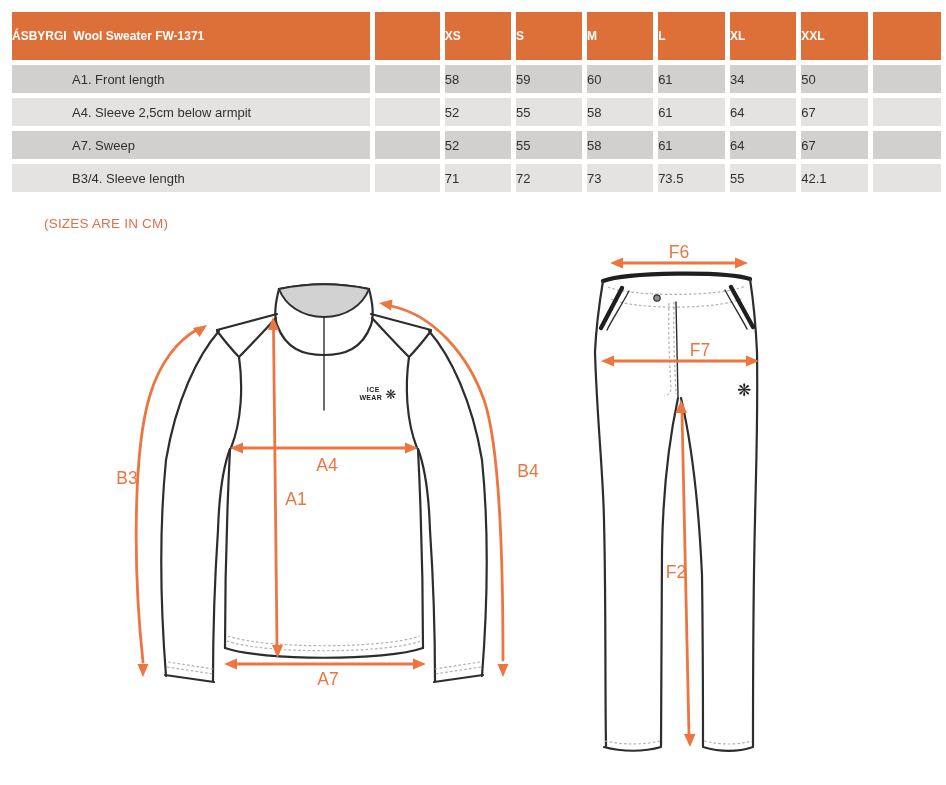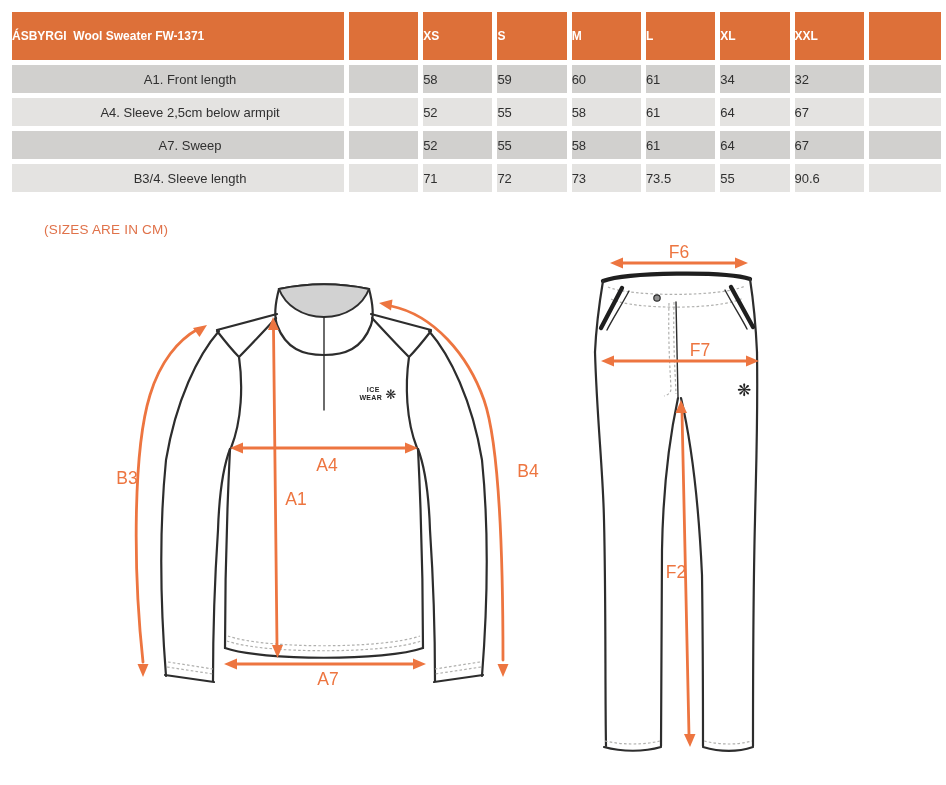--- a/index.html
+++ b/index.html
@@ -14,25 +14,25 @@
   table.size-table th,table.size-table td{padding:0;margin:0;}
   .c-title{width:310px;text-align:left;padding-left:40px;}
   .c-sp1{width:70px;}
   .c-size{width:70px;text-align:left;}
   .c-sp2{width:73px;}
   tr.hdr th{
     background:#dd7039;height:48px;color:#ffffff;
     font-size:12px;font-weight:bold;white-space:pre;
   }
   tr.r td{height:28px;font-size:13px;color:#303030;text-align:left;}
-  tr.r td.c-title{text-align:center;padding-left:24px;}
+  tr.r td.c-title{text-align:left;padding-left:60px;}
   tr.r-dark td{background:#d1d0ce;}
   tr.r-light td{background:#e4e3e1;}
   .unit-note{
-    position:absolute;left:44px;top:222px;
+    position:absolute;left:44px;top:216px;
     color:#e0724a;font-size:13.5px;letter-spacing:0.2px;
   }
   svg.diagram{position:absolute;left:0;top:0;}
   .outline{fill:none;stroke:#2d2d2d;stroke-width:2.2;stroke-linecap:round;stroke-linejoin:round;}
   .outline-thin{fill:none;stroke:#2d2d2d;stroke-width:1.4;stroke-linecap:round;}
   .outline-thick{fill:none;stroke:#1f1f1f;stroke-width:4.3;stroke-linecap:round;}
   .stitch{fill:none;stroke:#b0b0ae;stroke-width:1.2;stroke-dasharray:2.6 2.2;}
   .arrow{fill:none;stroke:#ed7540;stroke-width:2.8;stroke-linecap:round;}
   .ah{fill:#ed7540;stroke:none;}
   .mlabel{fill:#ed7540;font-size:17.5px;font-family:"Liberation Sans",sans-serif;}
@@ -56,21 +56,21 @@
     <th class="c-sp2"></th>
   </tr>
   <tr class="r r-dark">
     <td class="c-title">A1. Front length</td>
     <td class="c-sp1"></td>
     <td class="c-size">58</td>
     <td class="c-size">59</td>
     <td class="c-size">60</td>
     <td class="c-size">61</td>
     <td class="c-size">34</td>
-    <td class="c-size">32</td>
+    <td class="c-size">50</td>
     <td class="c-sp2"></td>
   </tr>
   <tr class="r r-light">
     <td class="c-title">A4. Sleeve 2,5cm below armpit</td>
     <td class="c-sp1"></td>
     <td class="c-size">52</td>
     <td class="c-size">55</td>
     <td class="c-size">58</td>
     <td class="c-size">61</td>
     <td class="c-size">64</td>
@@ -89,21 +89,21 @@
     <td class="c-sp2"></td>
   </tr>
   <tr class="r r-light">
     <td class="c-title">B3/4. Sleeve length</td>
     <td class="c-sp1"></td>
     <td class="c-size">71</td>
     <td class="c-size">72</td>
     <td class="c-size">73</td>
     <td class="c-size">73.5</td>
     <td class="c-size">55</td>
-    <td class="c-size">90.6</td>
+    <td class="c-size">42.1</td>
     <td class="c-sp2"></td>
   </tr>
 </tbody>
   </table>
 
 <div class="unit-note">(SIZES ARE IN CM)</div>
 
 <svg class="diagram" width="946" height="785" viewBox="0 0 946 785">
 
   <g>

